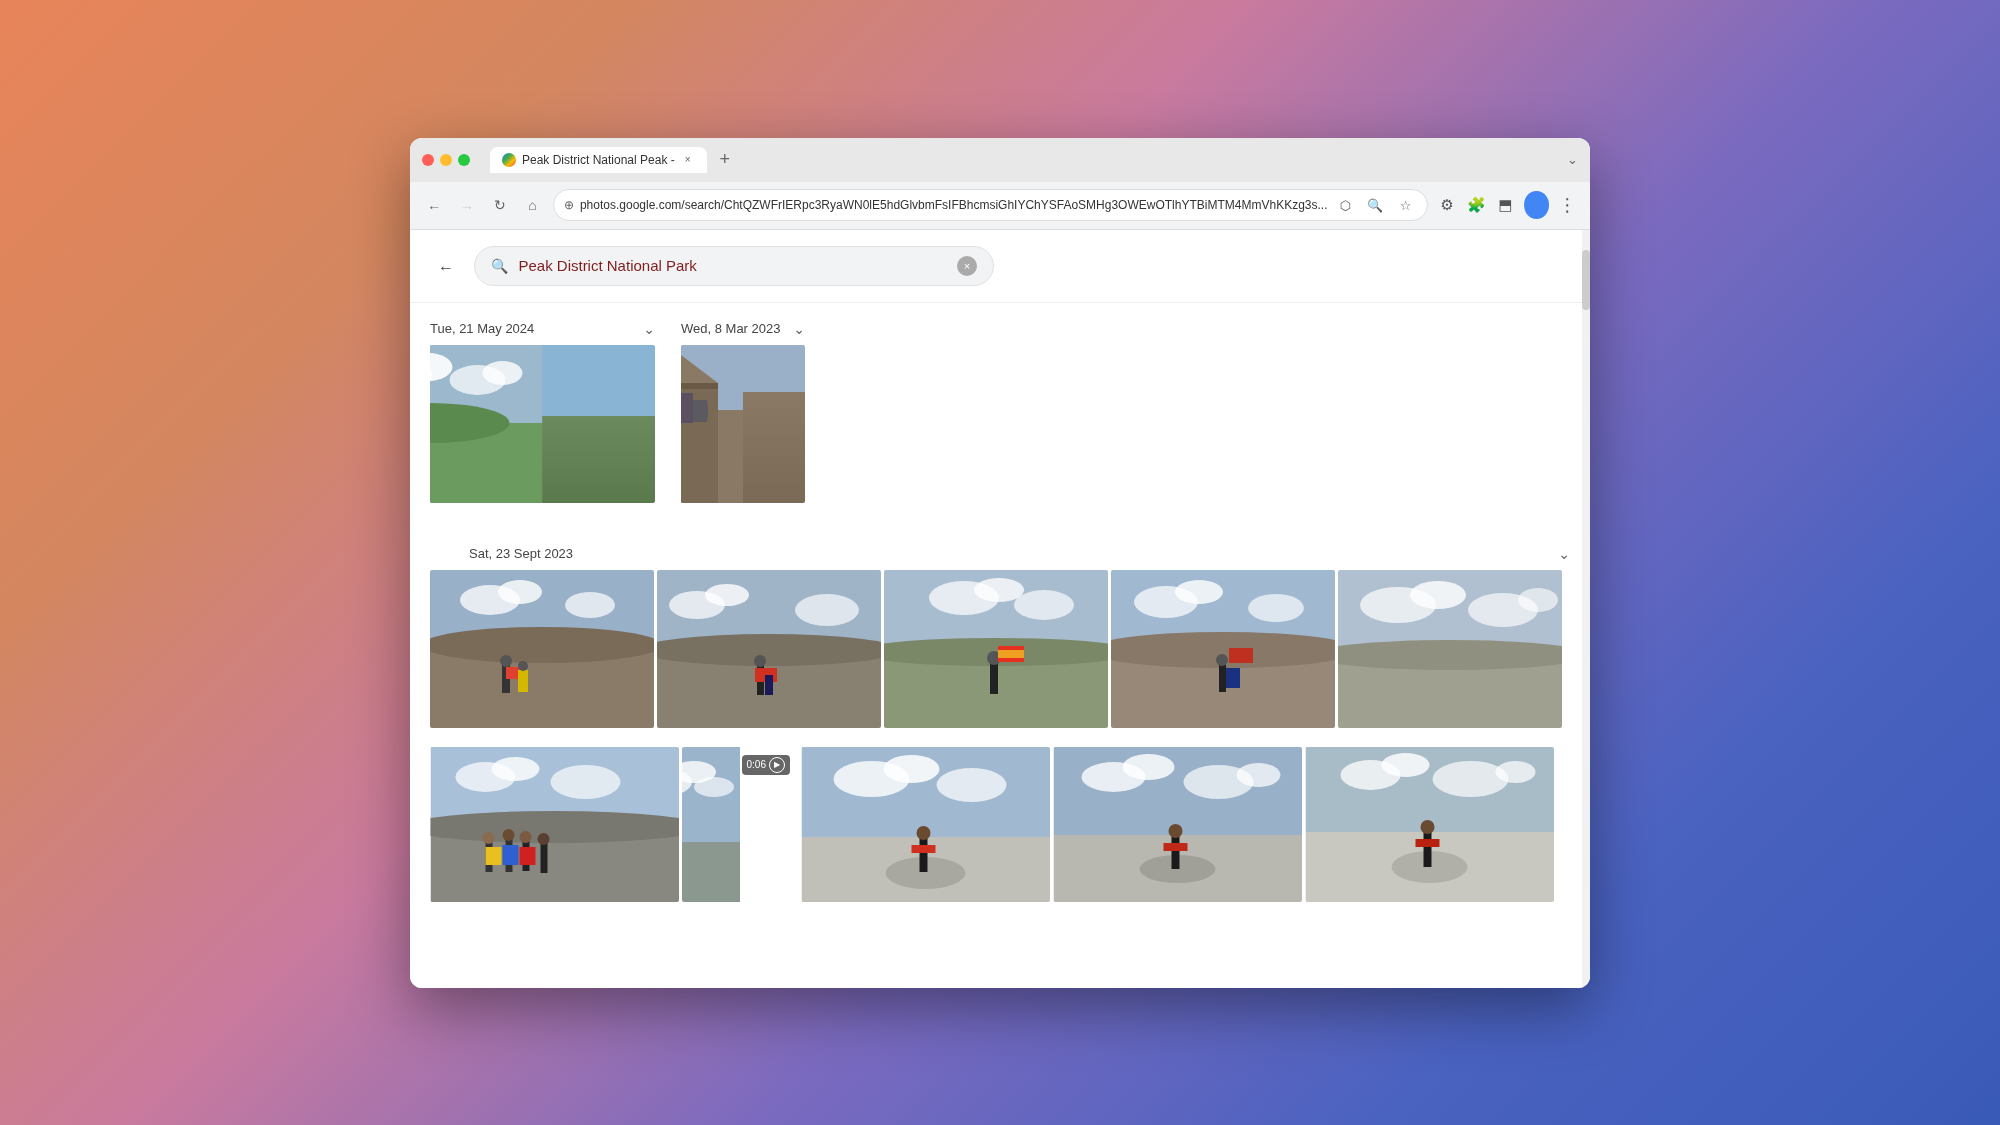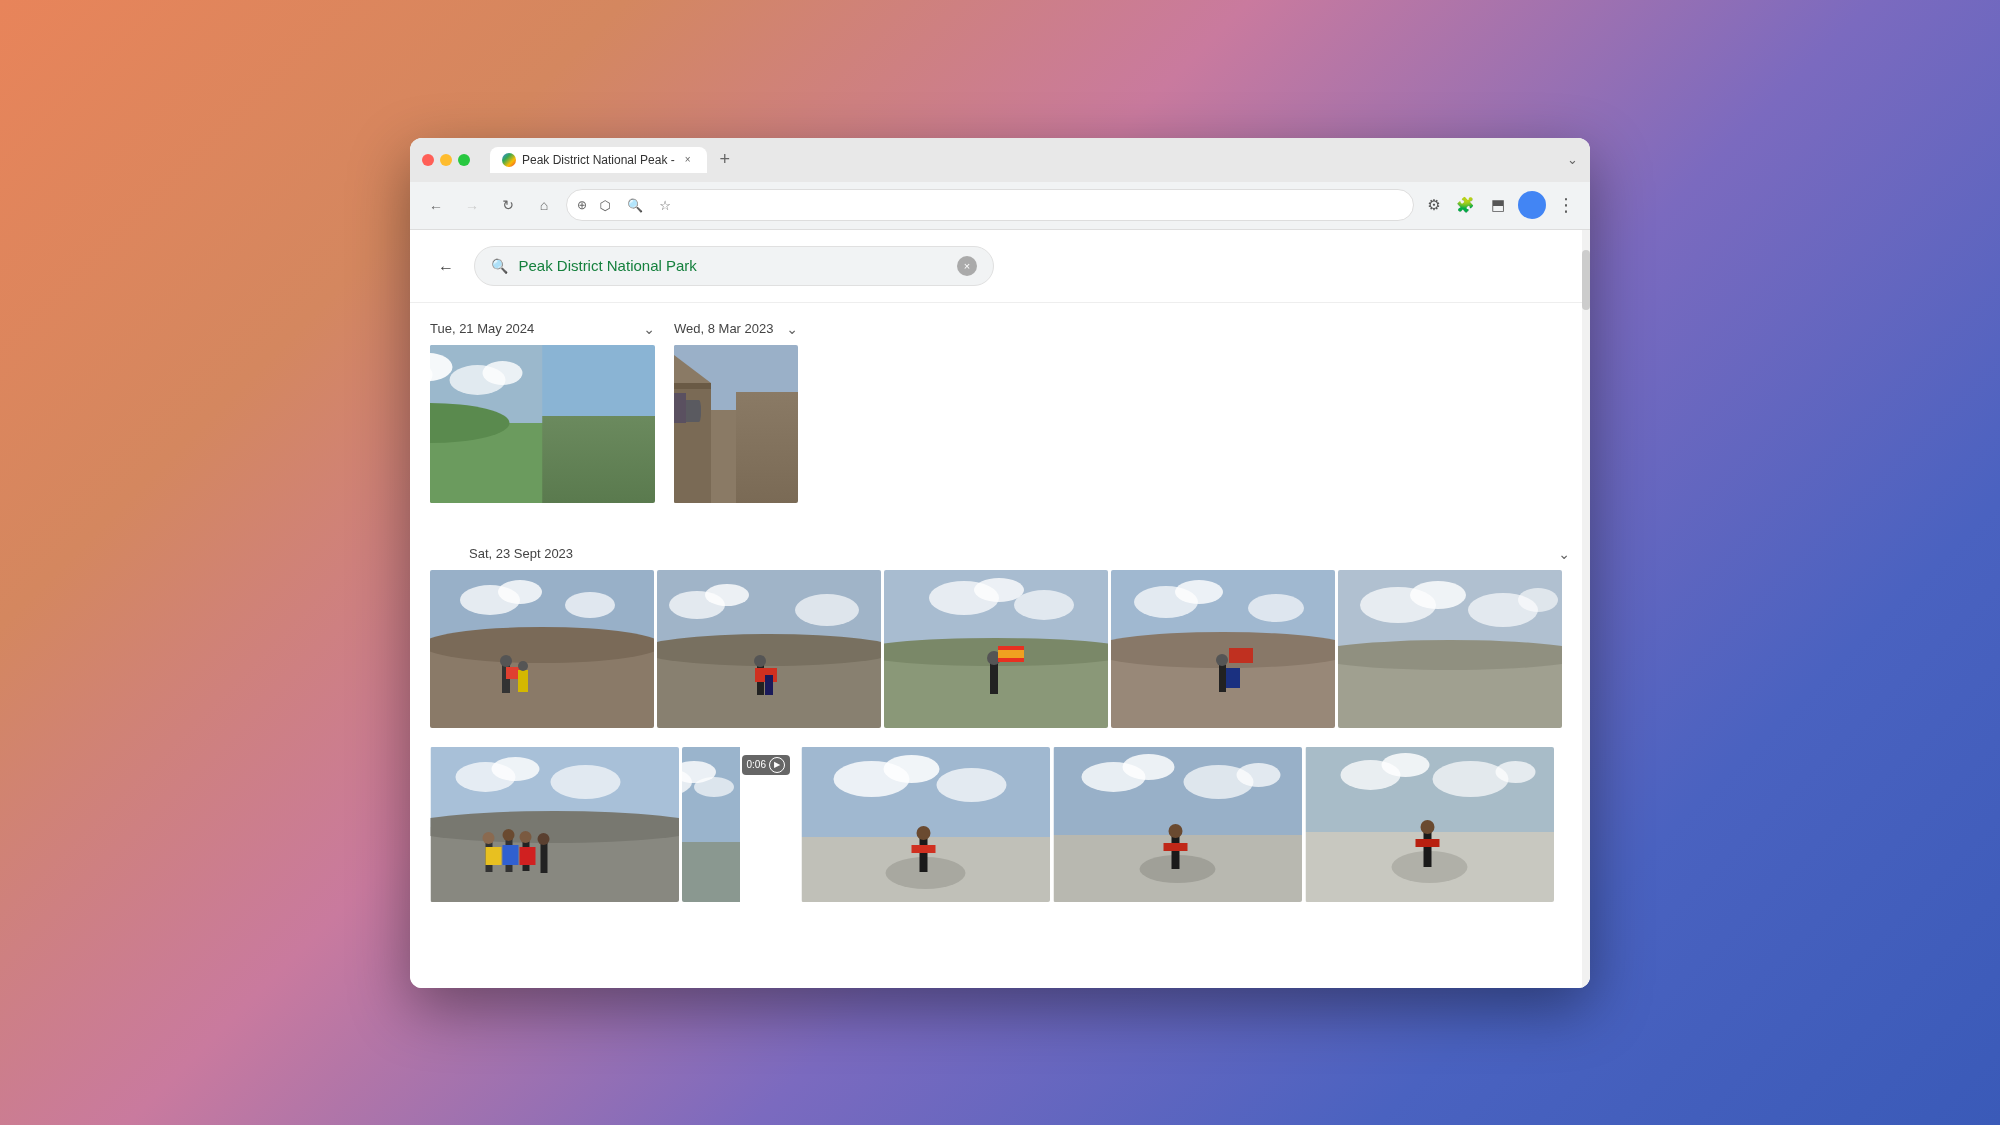--- a/index.html
+++ b/index.html
@@ -229,21 +229,21 @@
       gap: 10px;
       border: 1px solid #e0e0e0;
     }
     .search-icon-inner {
       color: #666;
       font-size: 14px;
     }
     .search-text {
       flex: 1;
       font-size: 15px;
-      color: #15803d;
+      color: #7f1d1d;
     }
     .search-clear {
       width: 20px;
       height: 20px;
       border-radius: 50%;
       background: #aaa;
       color: #fff;
       display: flex;
       align-items: center;
       justify-content: center;
@@ -349,20 +349,21 @@
     </div>
   </div>
 
   <div class="nav-bar">
     <div class="nav-btn">←</div>
     <div class="nav-btn disabled">→</div>
     <div class="nav-btn">↻</div>
     <div class="nav-btn">⌂</div>
     <div class="address-bar">
       <span class="address-icon">⊕</span>
+      <span class="address-text">photos.google.com/search/ChtQZWFrIERpc3RyaWN0lE5hdGlvbmFsIFBhcmsiGhIYChYSFAoSMHg3OWEwOTlhYTBiMTM4MmVhKKzg3s...</span>
       <div class="address-actions">
         <div class="addr-btn">⬡</div>
         <div class="addr-btn">🔍</div>
         <div class="addr-btn">☆</div>
       </div>
     </div>
     <div class="addr-btn" style="font-size:15px; color:#555;">⚙</div>
     <div class="addr-btn" style="font-size:15px; color:#555;">🧩</div>
     <div class="addr-btn" style="font-size:15px; color:#555;">⬒</div>
     <div class="addr-btn" style="width:28px;height:28px;background:#4285f4;border-radius:50%;overflow:hidden;font-size:13px;display:flex;align-items:center;justify-content:center;color:white;"></div>
@@ -375,21 +376,21 @@
       <div class="back-btn">←</div>
       <div class="search-input-container">
         <span class="search-icon-inner">🔍</span>
         <span class="search-text">Peak District National Park</span>
         <div class="search-clear">×</div>
       </div>
     </div>
 
     <div class="photos-area">
 
-      <div style="display:flex; gap:3px; align-items:flex-start;">
+      <div style="display:flex; gap:10px; align-items:flex-start;">
 
         <div class="date-section" style="margin-right:16px; flex-shrink:0;">
           <div class="date-header">
             <span>Tue, 21 May 2024</span>
             <span class="date-chevron" style="margin-left:8px;">⌄</span>
           </div>
           <div class="photo-row">
             <div class="photo-item photo-landscape" style="width:225px; height:158px; border-radius:2px; position:relative;">
 
               <svg width="225" height="158" style="position:absolute;top:0;left:0;" viewBox="0 0 225 158">

